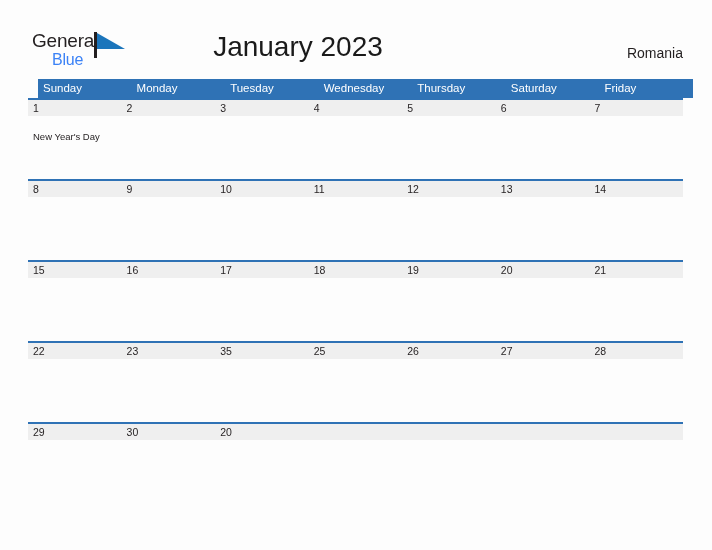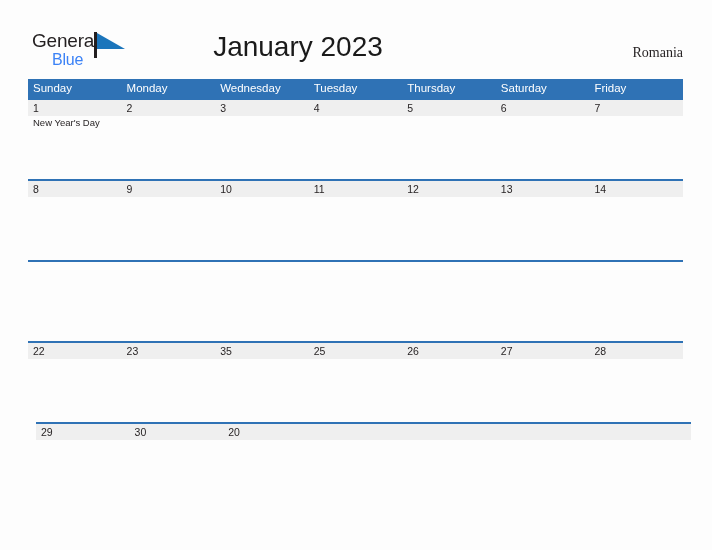--- a/index.html
+++ b/index.html
@@ -72,36 +72,36 @@
   }
 
   .country {
     position: absolute;
     right: 29px;
     top: 45px;
     font-size: 14px;
     color: #231f20;
     text-align: right;
     white-space: nowrap;
-    font-family: Liberation Serif, serif;
   }
 
   
   .calendar {
     position: absolute;
     left: 28px;
     top: 79px;
     width: 655px;
   }
 
   .weekday-row {
     display: flex;
     width: 655px;
     height: 19px;
     background: #2f72b5;
+    margin-left: 10px;
   }
   .weekday-cell {
     width: 93.571px;
     box-sizing: border-box;
     padding-left: 5px;
     color: #ffffff;
     font-size: 11.5px;
     line-height: 19px;
     white-space: nowrap;
     overflow: hidden;
@@ -113,21 +113,20 @@
     border-top: 2px solid #2f72b5;
     box-sizing: border-box;
     position: relative;
     background: #fdfdfd;
   }
   .week-row:first-of-type {
     border-top: none;
   }
   .week-row.last {
     height: 26px;
-    margin-left: 8px;
   }
 
   .numbers-band {
     display: flex;
     width: 655px;
     height: 16px;
     background: #efefef;
   }
   .num-cell {
     width: 93.571px;
@@ -135,20 +134,21 @@
     padding-left: 5px;
     font-size: 10.5px;
     line-height: 16px;
     color: #231f20;
   }
 
   .events-band {
     display: flex;
     width: 655px;
     height: 63px;
+    margin-top: 14px;
   }
   .event-cell {
     width: 93.571px;
     box-sizing: border-box;
     padding-left: 5px;
     padding-top: 1px;
     font-size: 9.5px;
     line-height: 12px;
     color: #231f20;
     word-wrap: break-word;
@@ -174,22 +174,22 @@
 
   <div class="country">Romania</div>
 
 </div>
 
 <div class="calendar">
 
   <div class="weekday-row">
     <div class="weekday-cell">Sunday</div>
     <div class="weekday-cell">Monday</div>
+    <div class="weekday-cell">Tuesday</div>
     <div class="weekday-cell">Wednesday</div>
-    <div class="weekday-cell">Tuesday</div>
     <div class="weekday-cell">Thursday</div>
     <div class="weekday-cell">Saturday</div>
     <div class="weekday-cell">Friday</div>
   </div>
 
   <div class="week-row">
     <div class="numbers-band">
       <div class="num-cell">1</div>
       <div class="num-cell">2</div>
       <div class="num-cell">3</div>
@@ -224,20 +224,29 @@
       <div class="event-cell"></div>
       <div class="event-cell"></div>
       <div class="event-cell"></div>
       <div class="event-cell"></div>
       <div class="event-cell"></div>
       <div class="event-cell"></div>
     </div>
   </div>
 
   <div class="week-row">
+    <div class="numbers-band">
+      <div class="num-cell">15</div>
+      <div class="num-cell">16</div>
+      <div class="num-cell">17</div>
+      <div class="num-cell">18</div>
+      <div class="num-cell">19</div>
+      <div class="num-cell">20</div>
+      <div class="num-cell">21</div>
+    </div>
     <div class="events-band">
       <div class="event-cell"></div>
       <div class="event-cell"></div>
       <div class="event-cell"></div>
       <div class="event-cell"></div>
       <div class="event-cell"></div>
       <div class="event-cell"></div>
       <div class="event-cell"></div>
     </div>
   </div>

